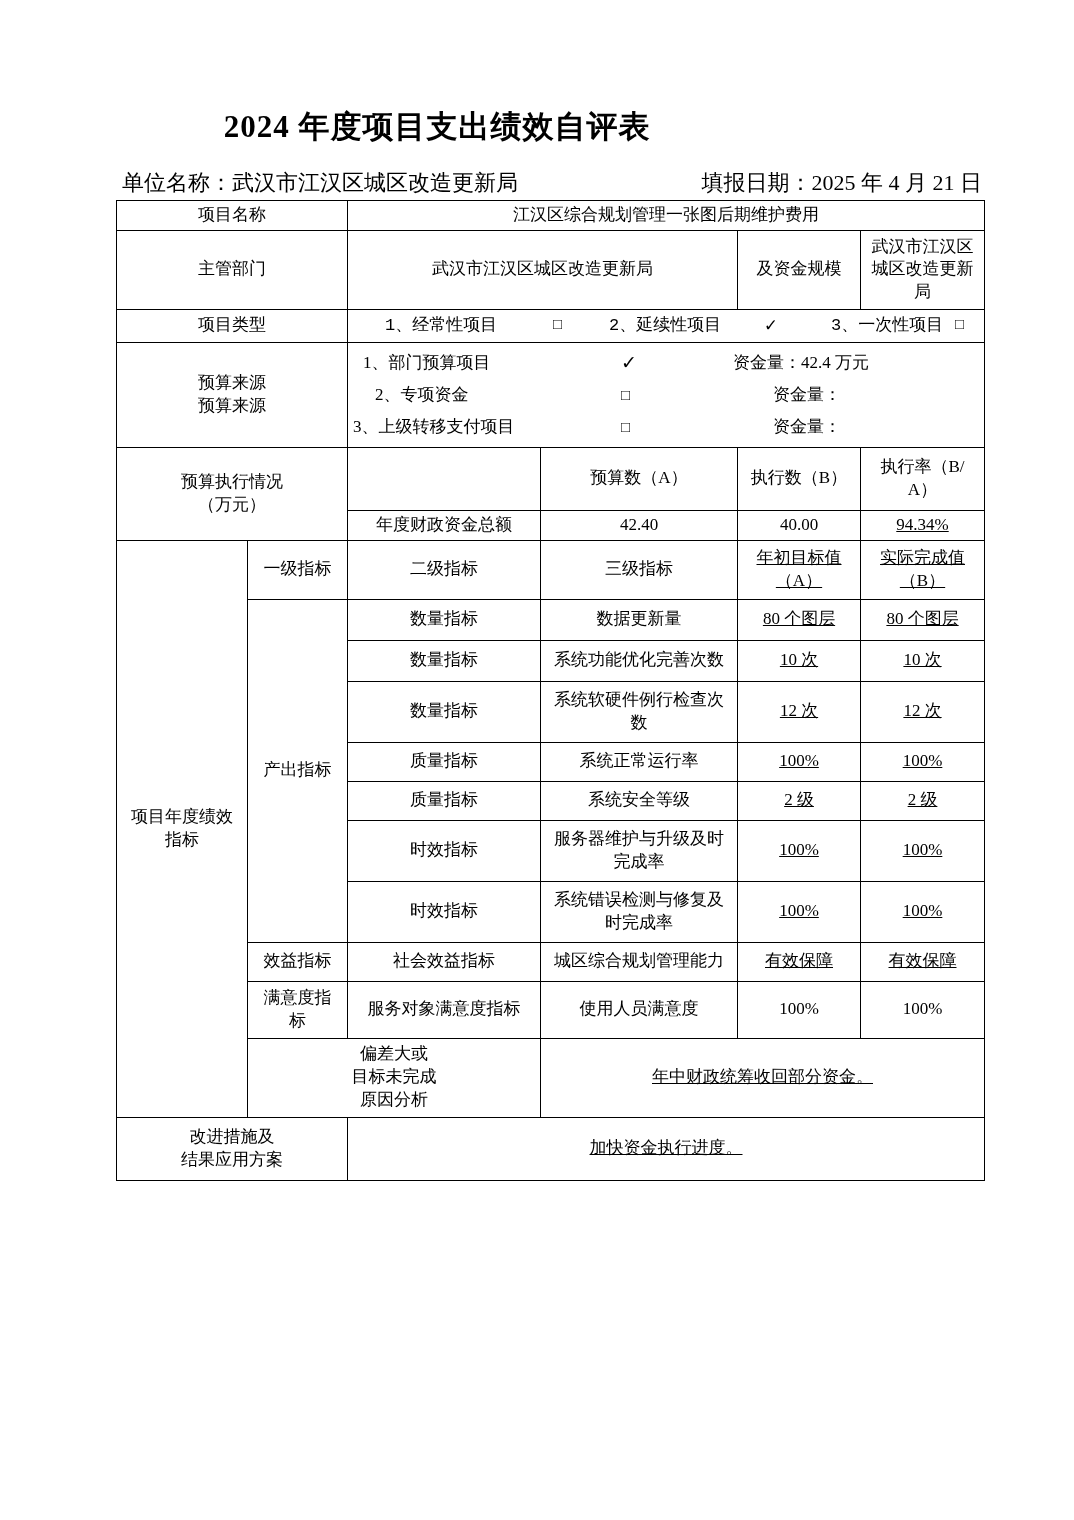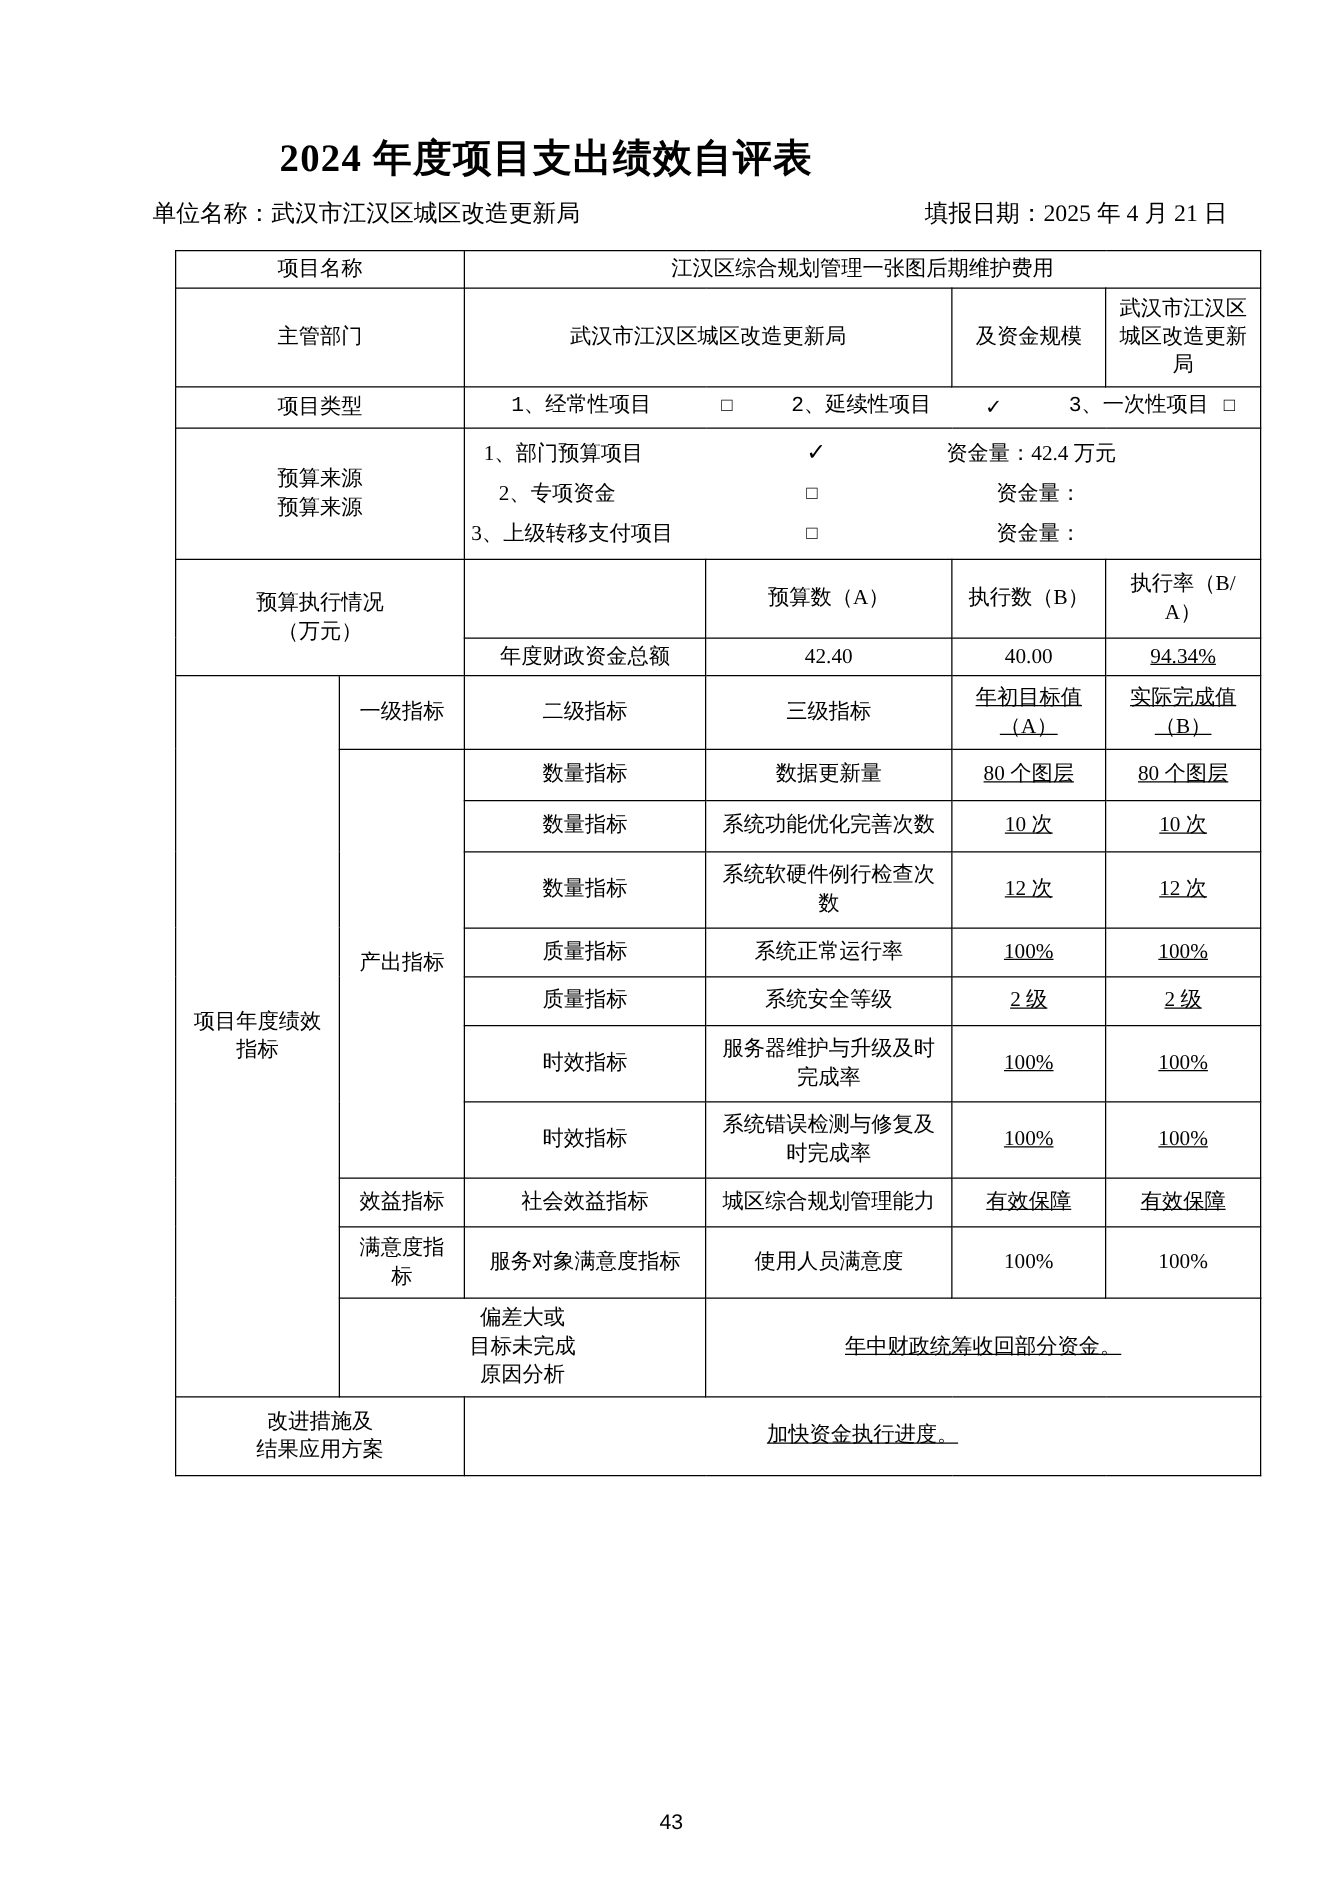--- a/index.html
+++ b/index.html
@@ -27,25 +27,25 @@
     left: 0;
     width: 874px;
     text-align: center;
     font-size: 31px;
     font-weight: bold;
     letter-spacing: 1px;
     font-family: "Liberation Serif", "DejaVu Serif", serif;
   }
   .meta-row {
     position: absolute;
-    top: 158px;
+    top: 168px;
     left: 122px;
     width: 860px;
     height: 24px;
-    font-size: 19px;
+    font-size: 22px;
   }
   .meta-left {
     position: absolute;
     left: 0;
     top: 0;
     white-space: nowrap;
   }
   .meta-right {
     position: absolute;
     right: 0;
@@ -53,21 +53,20 @@
     white-space: nowrap;
   }
   table.form {
     position: absolute;
     top: 200px;
     left: 116px;
     width: 868px;
     border-collapse: collapse;
     table-layout: fixed;
     font-size: 17px;
-    margin-left: 24px;
   }
   table.form td {
     border: 1px solid #000000;
     padding: 3px 5px;
     vertical-align: middle;
     text-align: center;
     line-height: 1.35;
     word-break: break-all;
   }
   .tall-pad { padding-top: 8px; padding-bottom: 8px; }
@@ -307,15 +306,14 @@
         <td colspan="2" style="height:56px">
           <div>改进措施及</div>
           <div>结果应用方案</div>
         </td>
         <td colspan="4" class="t-left v-top">加快资金执行进度。</td>
       </tr>
 
     </tbody>
   </table>
 
-  <div class="page-number">43</div>
 
 </div>
 
 </body></html>

